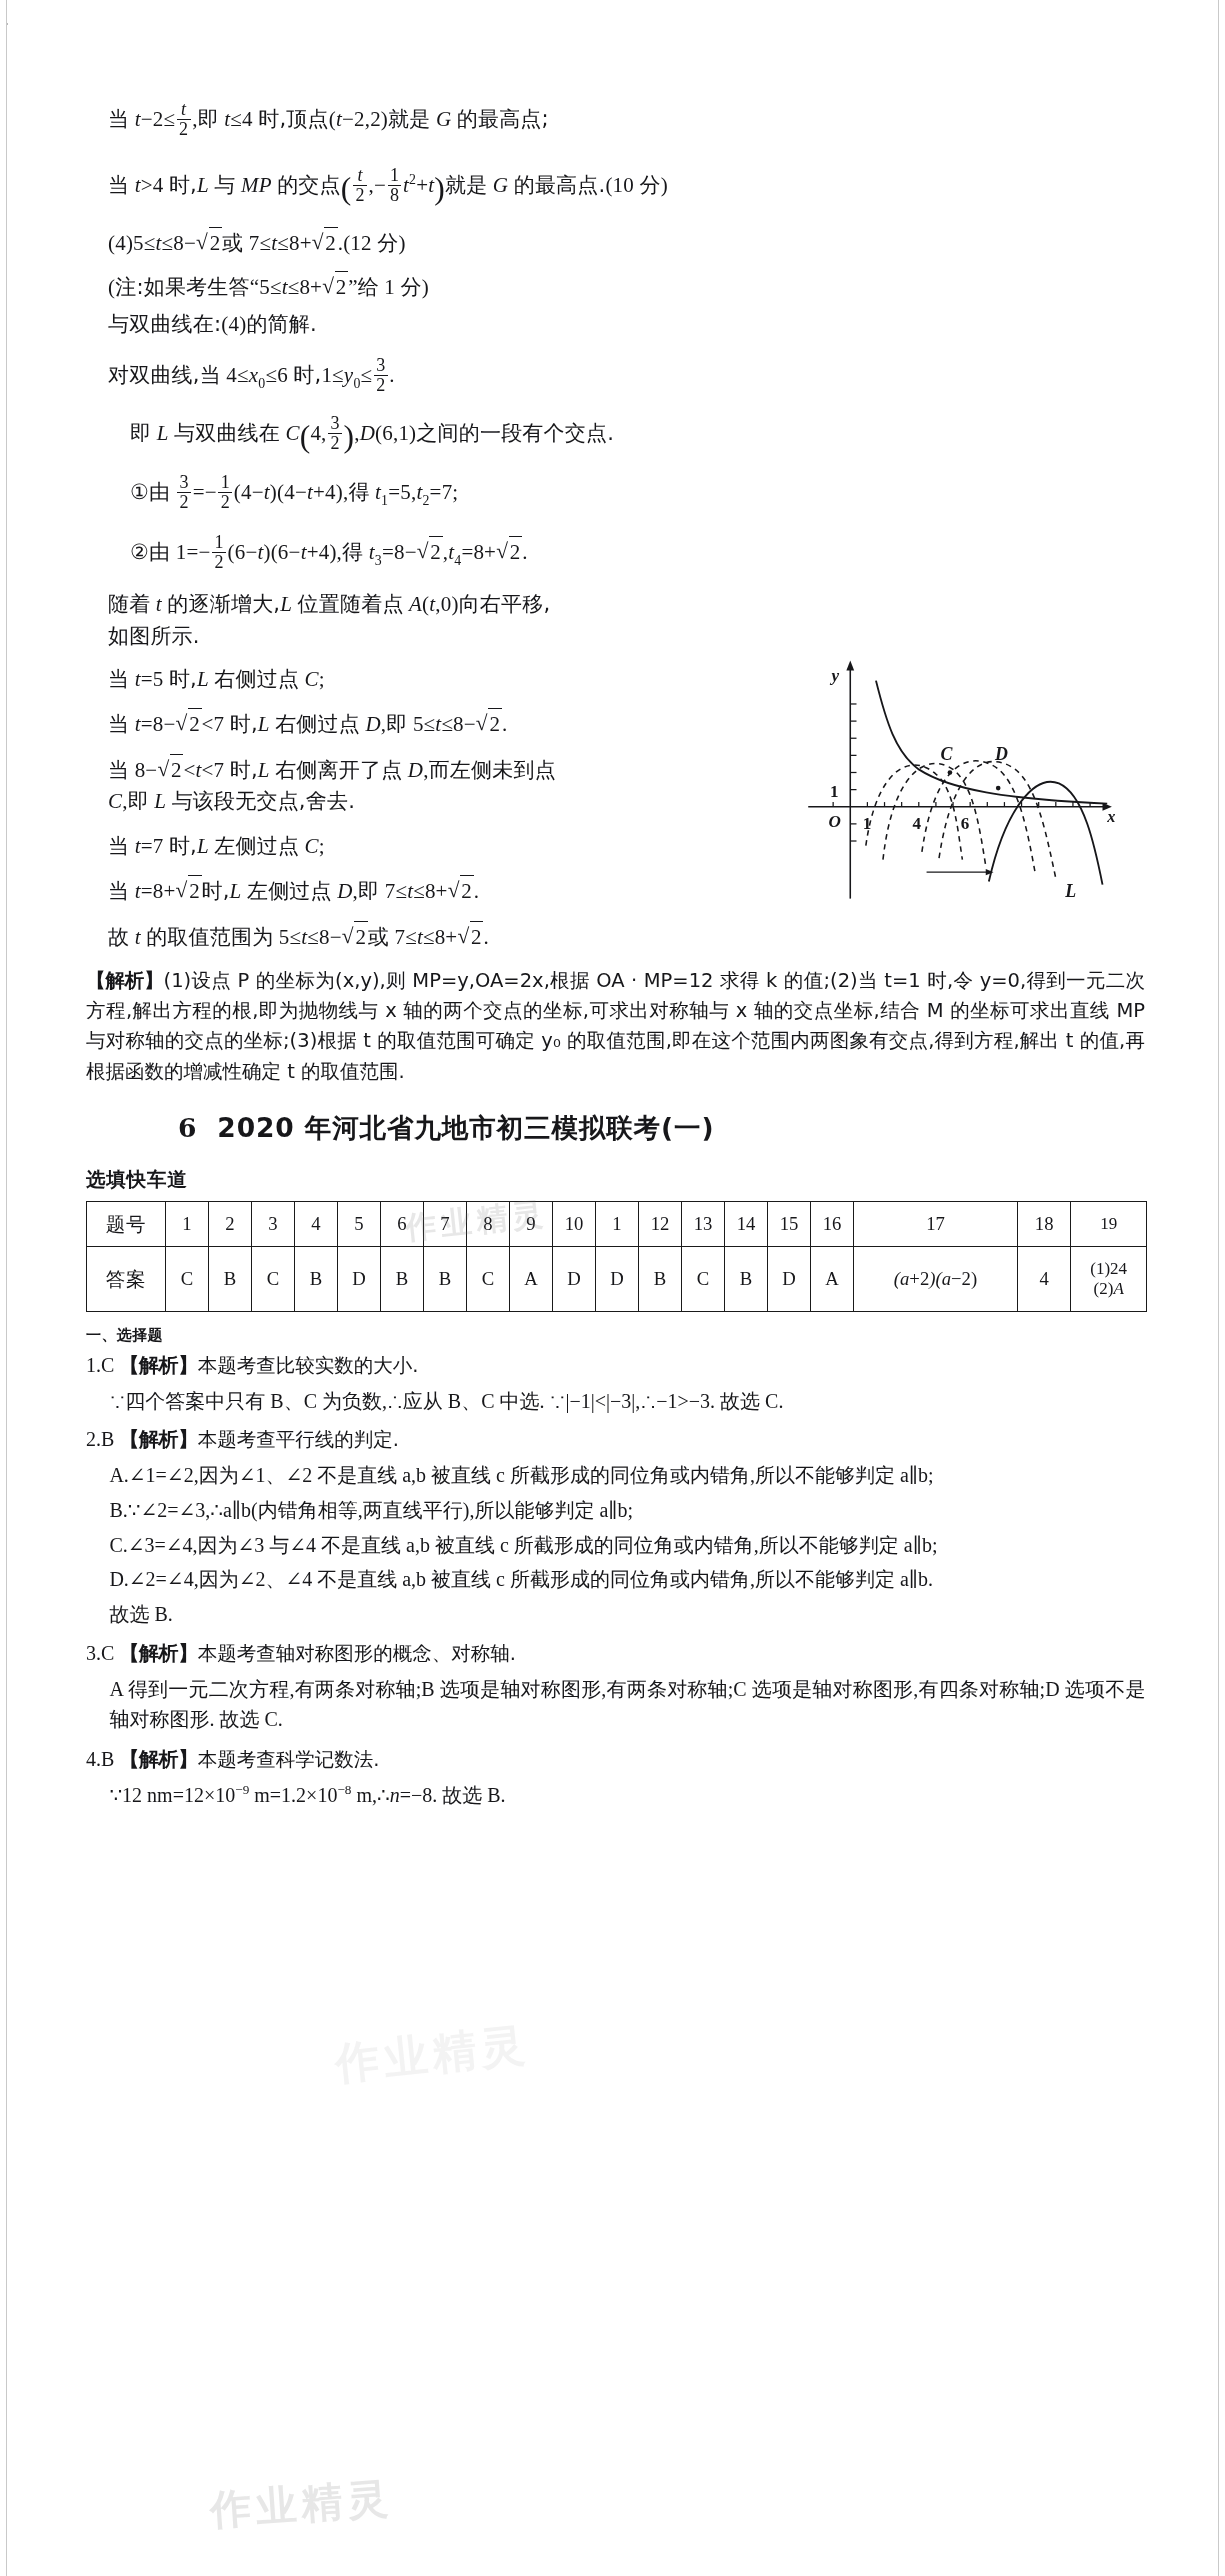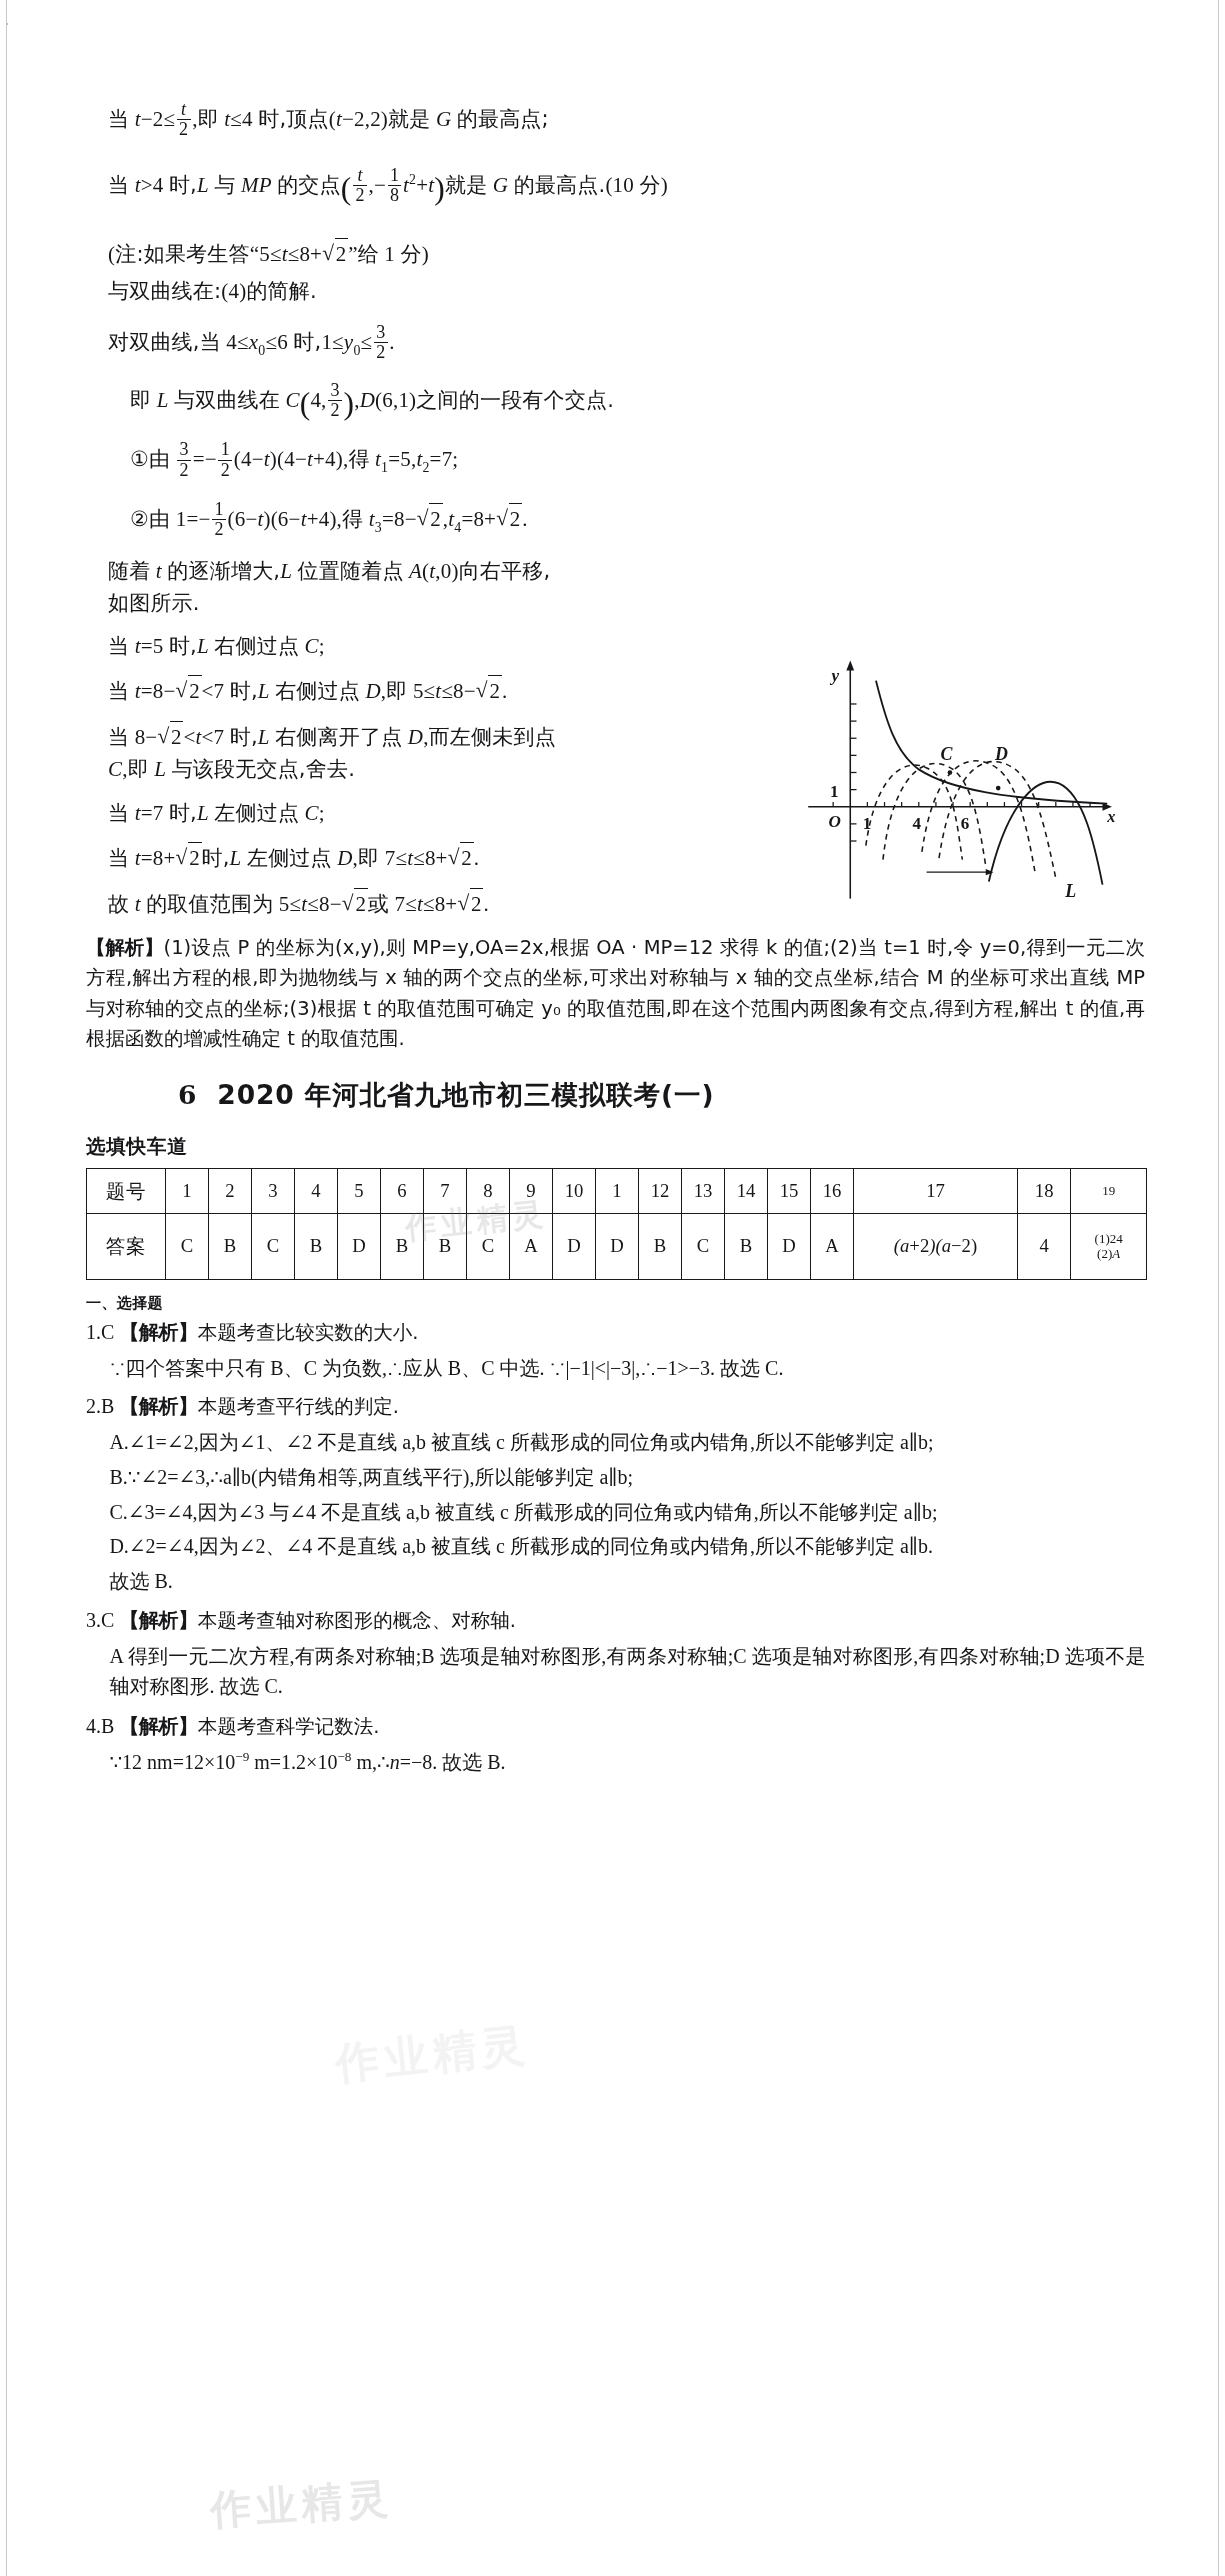--- a/index.html
+++ b/index.html
@@ -74,21 +74,21 @@
     text-align:center;
     vertical-align:middle;
     height:41px;
     padding:1.6px 0;
     font-family:"Liberation Serif","DejaVu Serif",serif;
   }
   table.ans td.hdr{font-family:"DejaVu Sans","Liberation Sans",sans-serif;font-size:19.5px;letter-spacing:0.8px;width:67px;}
   table.ans td.q{width:36px;}
   table.ans td.w17{width:140px;}
   table.ans td.w18{width:45px;}
-  table.ans td.w19{width:64px;font-size:13px;line-height:1.22;}
+  table.ans td.w19{width:64px;font-size:17px;line-height:1.22;}
   table.ans tr.answers td{height:61px;}
   table.ans .stack{display:block;}
 
   
   .h-choice{
     font-family:Liberation Mono, monospace;
     font-weight:bold;font-size:15px;margin:14px 0 4.7px 0;letter-spacing:0.4px;
   }
   .qline{font-size:20px;line-height:1.5;margin-top:4.7px;}
   .qno{font-family:"Liberation Serif",serif;}
@@ -116,20 +116,23 @@
   </div>
 
   <div style="height:26.5px"></div>
 
   <div class="ln i1">
     <span class="cn">当</span> <span class="it">t</span>&gt;4 <span class="cn">时,</span><span class="it">L</span> <span class="cn">与</span> <span class="it">MP</span> <span class="cn">的交点</span><span class="paren-big">(</span><span class="frac"><span class="num it">t</span><span class="den">2</span></span>,−<span class="frac"><span class="num">1</span><span class="den">8</span></span><span class="it">t</span><span class="sup">2</span>+<span class="it">t</span><span class="paren-big">)</span><span class="cn">就是</span> <span class="it">G</span> <span class="cn">的最高点.</span>(10 <span class="cn">分</span>)
   </div>
 
   <div style="height:22px"></div>
 
+  <div class="ln i1">
+    (4)5≤<span class="it">t</span>≤8−<span class="rad"><span>2</span></span><span class="cn">或</span> 7≤<span class="it">t</span>≤8+<span class="rad"><span>2</span></span>.(12 <span class="cn">分</span>)
+  </div>
 
   <div style="height:11px"></div>
 
   <div class="ln i1">
     (<span class="cn">注:如果考生答</span>“5≤<span class="it">t</span>≤8+<span class="rad"><span>2</span></span>”<span class="cn">给</span> 1 <span class="cn">分</span>)
   </div>
 
   <div style="height:4.7px"></div>
 
   <div class="ln i1">

